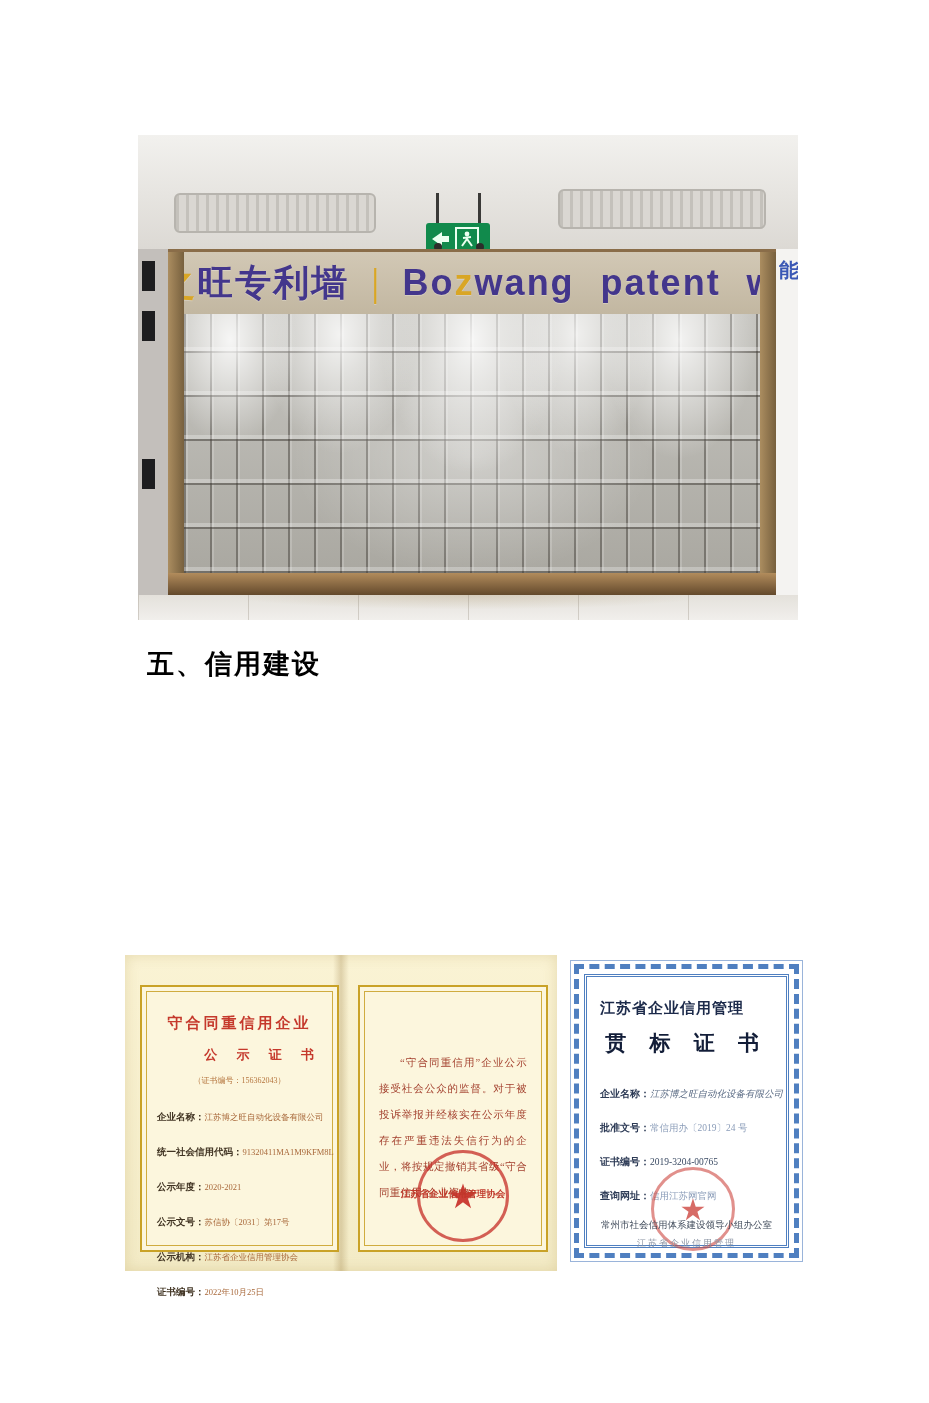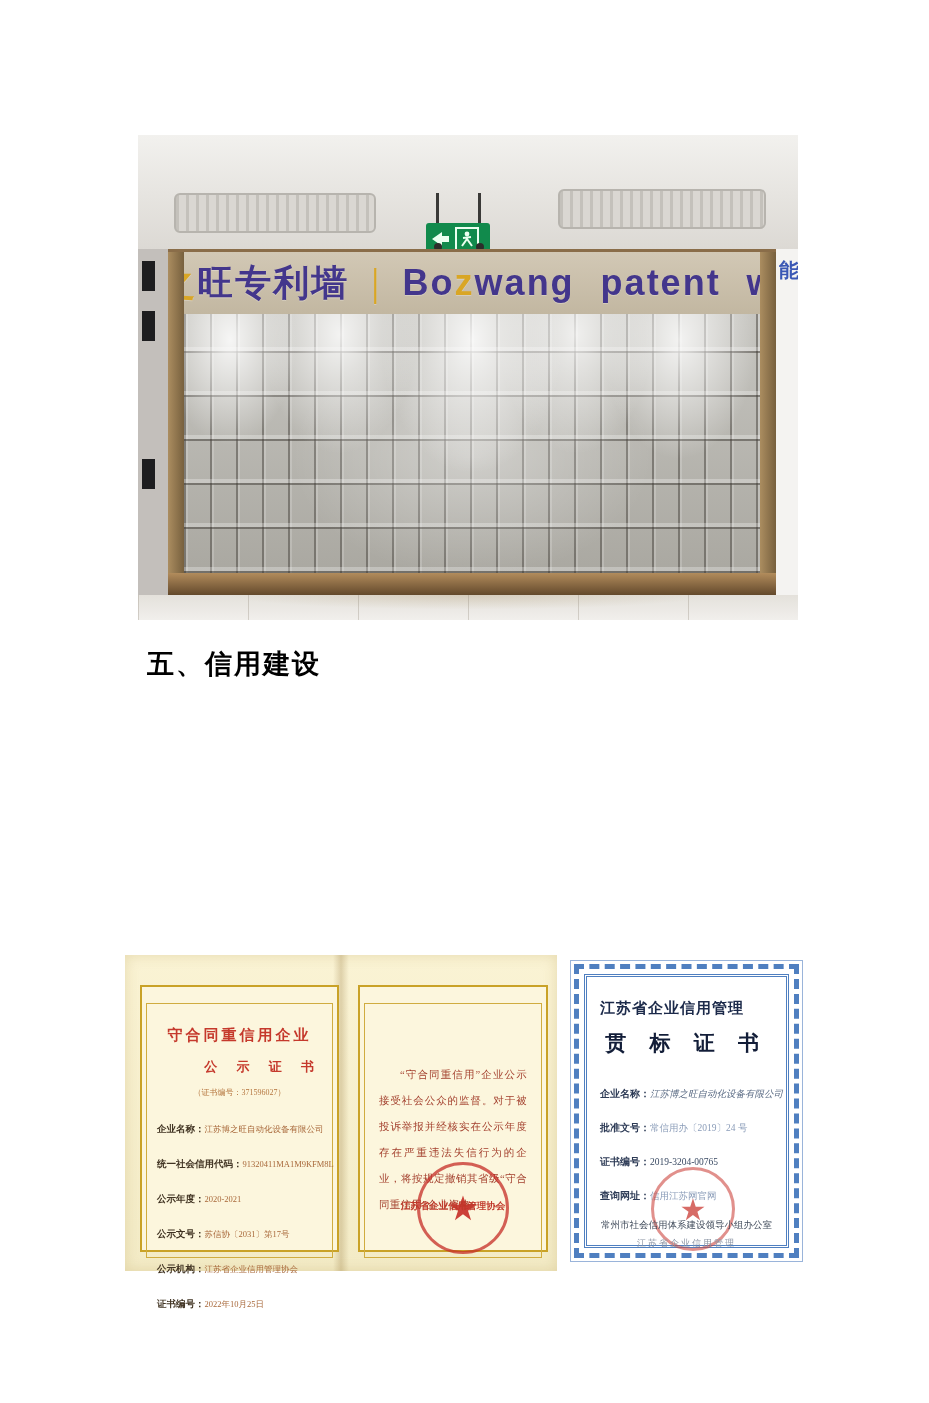--- a/index.html
+++ b/index.html
@@ -65,21 +65,21 @@
              font-weight:bold; font-size:27px; letter-spacing:2px; color:#000; }
   .para { position:absolute; left:133px; top:702px; width:670px; font-size:20.5px; line-height:42px;
           text-align:justify; text-indent:2.05em; color:#0a0a0a; }
 
   
   .spread { position:absolute; left:125px; top:955px; width:432px; height:316px;
             background:linear-gradient(#faf3d4,#f3ebc6); box-shadow:inset 0 0 14px rgba(180,150,80,.28); }
   .fold { position:absolute; left:50%; top:0; bottom:0; width:16px; transform:translateX(-50%);
           background:linear-gradient(90deg, rgba(0,0,0,0), rgba(150,120,60,.28), rgba(0,0,0,0)); }
   .cert-gold { position:absolute; top:30px; height:267px; border:2px solid #c9a227; background:#fcf6dd; padding:4px; }
-  .cert-gold .gold-inner { border:1px solid #d0ac3f; height:100%; padding:8px 10px; position:relative;margin-top:12px; }
+  .cert-gold .gold-inner { border:1px solid #d0ac3f; height:100%; padding:8px 10px; position:relative; }
   .cert-left { left:15px; width:199px; }
   .cert-mid  { left:233px; width:190px; }
 
   .c1-title { margin-top:14px; text-align:center; color:#c5392c; font-weight:bold; font-size:15px; letter-spacing:3px; }
   .c1-sub   { margin-top:13px; text-align:right; color:#c5392c; font-weight:bold; font-size:13px; letter-spacing:8px; }
   .c1-no    { margin-top:11px; text-align:center; color:#b5763f; font-size:8px; }
   .c1-rows  { margin-top:20px; }
   .c1-row   { margin-bottom:17px; white-space:nowrap; }
   .c1-label { font-weight:bold; color:#403322; font-size:9.5px; }
   .c1-value { color:#a8683a; font-size:8.5px; }
@@ -167,21 +167,21 @@
   <div class="heading">五、信用建设</div>
 
 
   <div class="spread">
     <div class="fold"></div>
 
     <div class="cert-gold cert-left">
       <div class="gold-inner">
         <div class="c1-title">守合同重信用企业</div>
         <div class="c1-sub">公 示 证 书</div>
-        <div class="c1-no">（证书编号：371596027）</div>
+        <div class="c1-no">（证书编号：156362043）</div>
         <div class="c1-rows">
           <div class="c1-row"><span class="c1-label">企业名称：</span><span class="c1-value">江苏博之旺自动化设备有限公司</span></div>
           <div class="c1-row"><span class="c1-label">统一社会信用代码：</span><span class="c1-value">91320411MA1M9KFM8L</span></div>
           <div class="c1-row"><span class="c1-label">公示年度：</span><span class="c1-value">2020-2021</span></div>
           <div class="c1-row"><span class="c1-label">公示文号：</span><span class="c1-value">苏信协〔2031〕第17号</span></div>
           <div class="c1-row"><span class="c1-label">公示机构：</span><span class="c1-value">江苏省企业信用管理协会</span></div>
           <div class="c1-row"><span class="c1-label">证书编号：</span><span class="c1-value">2022年10月25日</span></div>
         </div>
       </div>
     </div>

